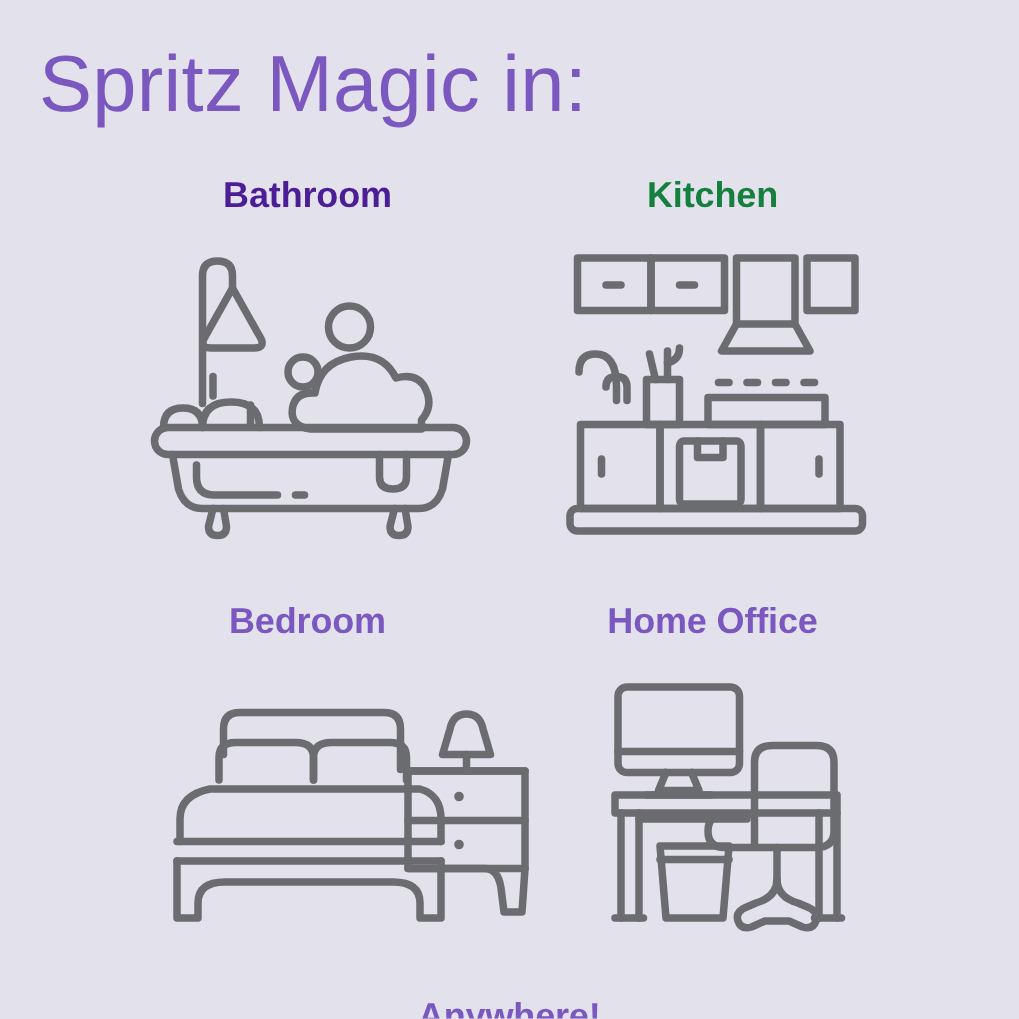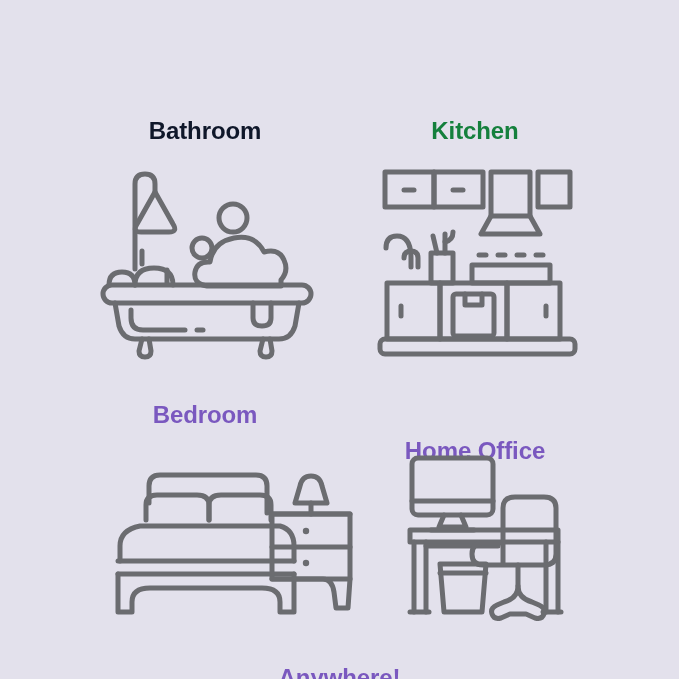--- a/index.html
+++ b/index.html
@@ -36,21 +36,21 @@
     font-size: 24px;
     font-weight: bold;
     color: #7a58bf;
     text-align: center;
     white-space: nowrap;
     letter-spacing: -0.1px;
   }
   .label-bathroom   { left: 55px;  top: 117px; width: 300px; }
   .label-kitchen    { left: 325px; top: 117px; width: 300px; }
   .label-bedroom    { left: 55px;  top: 401px; width: 300px; text-align: center; }
-  .label-office     { left: 325px; top: 401px; width: 300px; margin-top: 36px; }
+  .label-office     { left: 325px; top: 401px; width: 300px; }
   .label-anywhere {
     position: absolute;
     left: 0; top: 664px; width: 679px;
     text-align: center;
     font-size: 24px;
     font-weight: bold;
     color: #7a58bf;
     letter-spacing: -0.1px;
   }
   .icon-box { position: absolute; }
@@ -66,22 +66,23 @@
     stroke-linecap: round;
     stroke-linejoin: round;
   }
   .st-f { fill: #6b6c70; stroke: none; }
 </style>
 </head>
 <body style="background: rgb(227, 225, 236);">
 
 <div id="root">
 
-
-  <div class="cell-label label-bathroom" style="color: #0f172a;">Bathroom</div>
+  <div class="headline" style="color: rgb(122, 88, 191);">Spritz Magic in:</div>
+
+  <div class="cell-label label-bathroom" style="color: #4c1d95;">Bathroom</div>
   <div class="icon-box ib-bathroom">
     <svg viewBox="0 0 220 200">
 
       <path class="st" d="M38 111 L38 26 Q38 16 48 16 Q58 16 58 26 L58 34" style="stroke: rgb(107, 108, 112);"></path>
       <path class="st" d="M58 34 L40 66 Q35 74 44 74 L72 74 Q81 74 76 66 L58 34 Z" style="stroke: rgb(107, 108, 112);"></path>
 
       <path class="st" d="M45 93 L45 106" stroke-width="6" style="stroke: rgb(107, 108, 112);"></path>
       <path class="st" d="M70 112 L70 125" stroke-width="6" style="stroke: rgb(107, 108, 112);"></path>
 
       <path class="st" d="M12 127 Q12 114 25 114 Q38 114 38 127" style="stroke: rgb(107, 108, 112);"></path>

